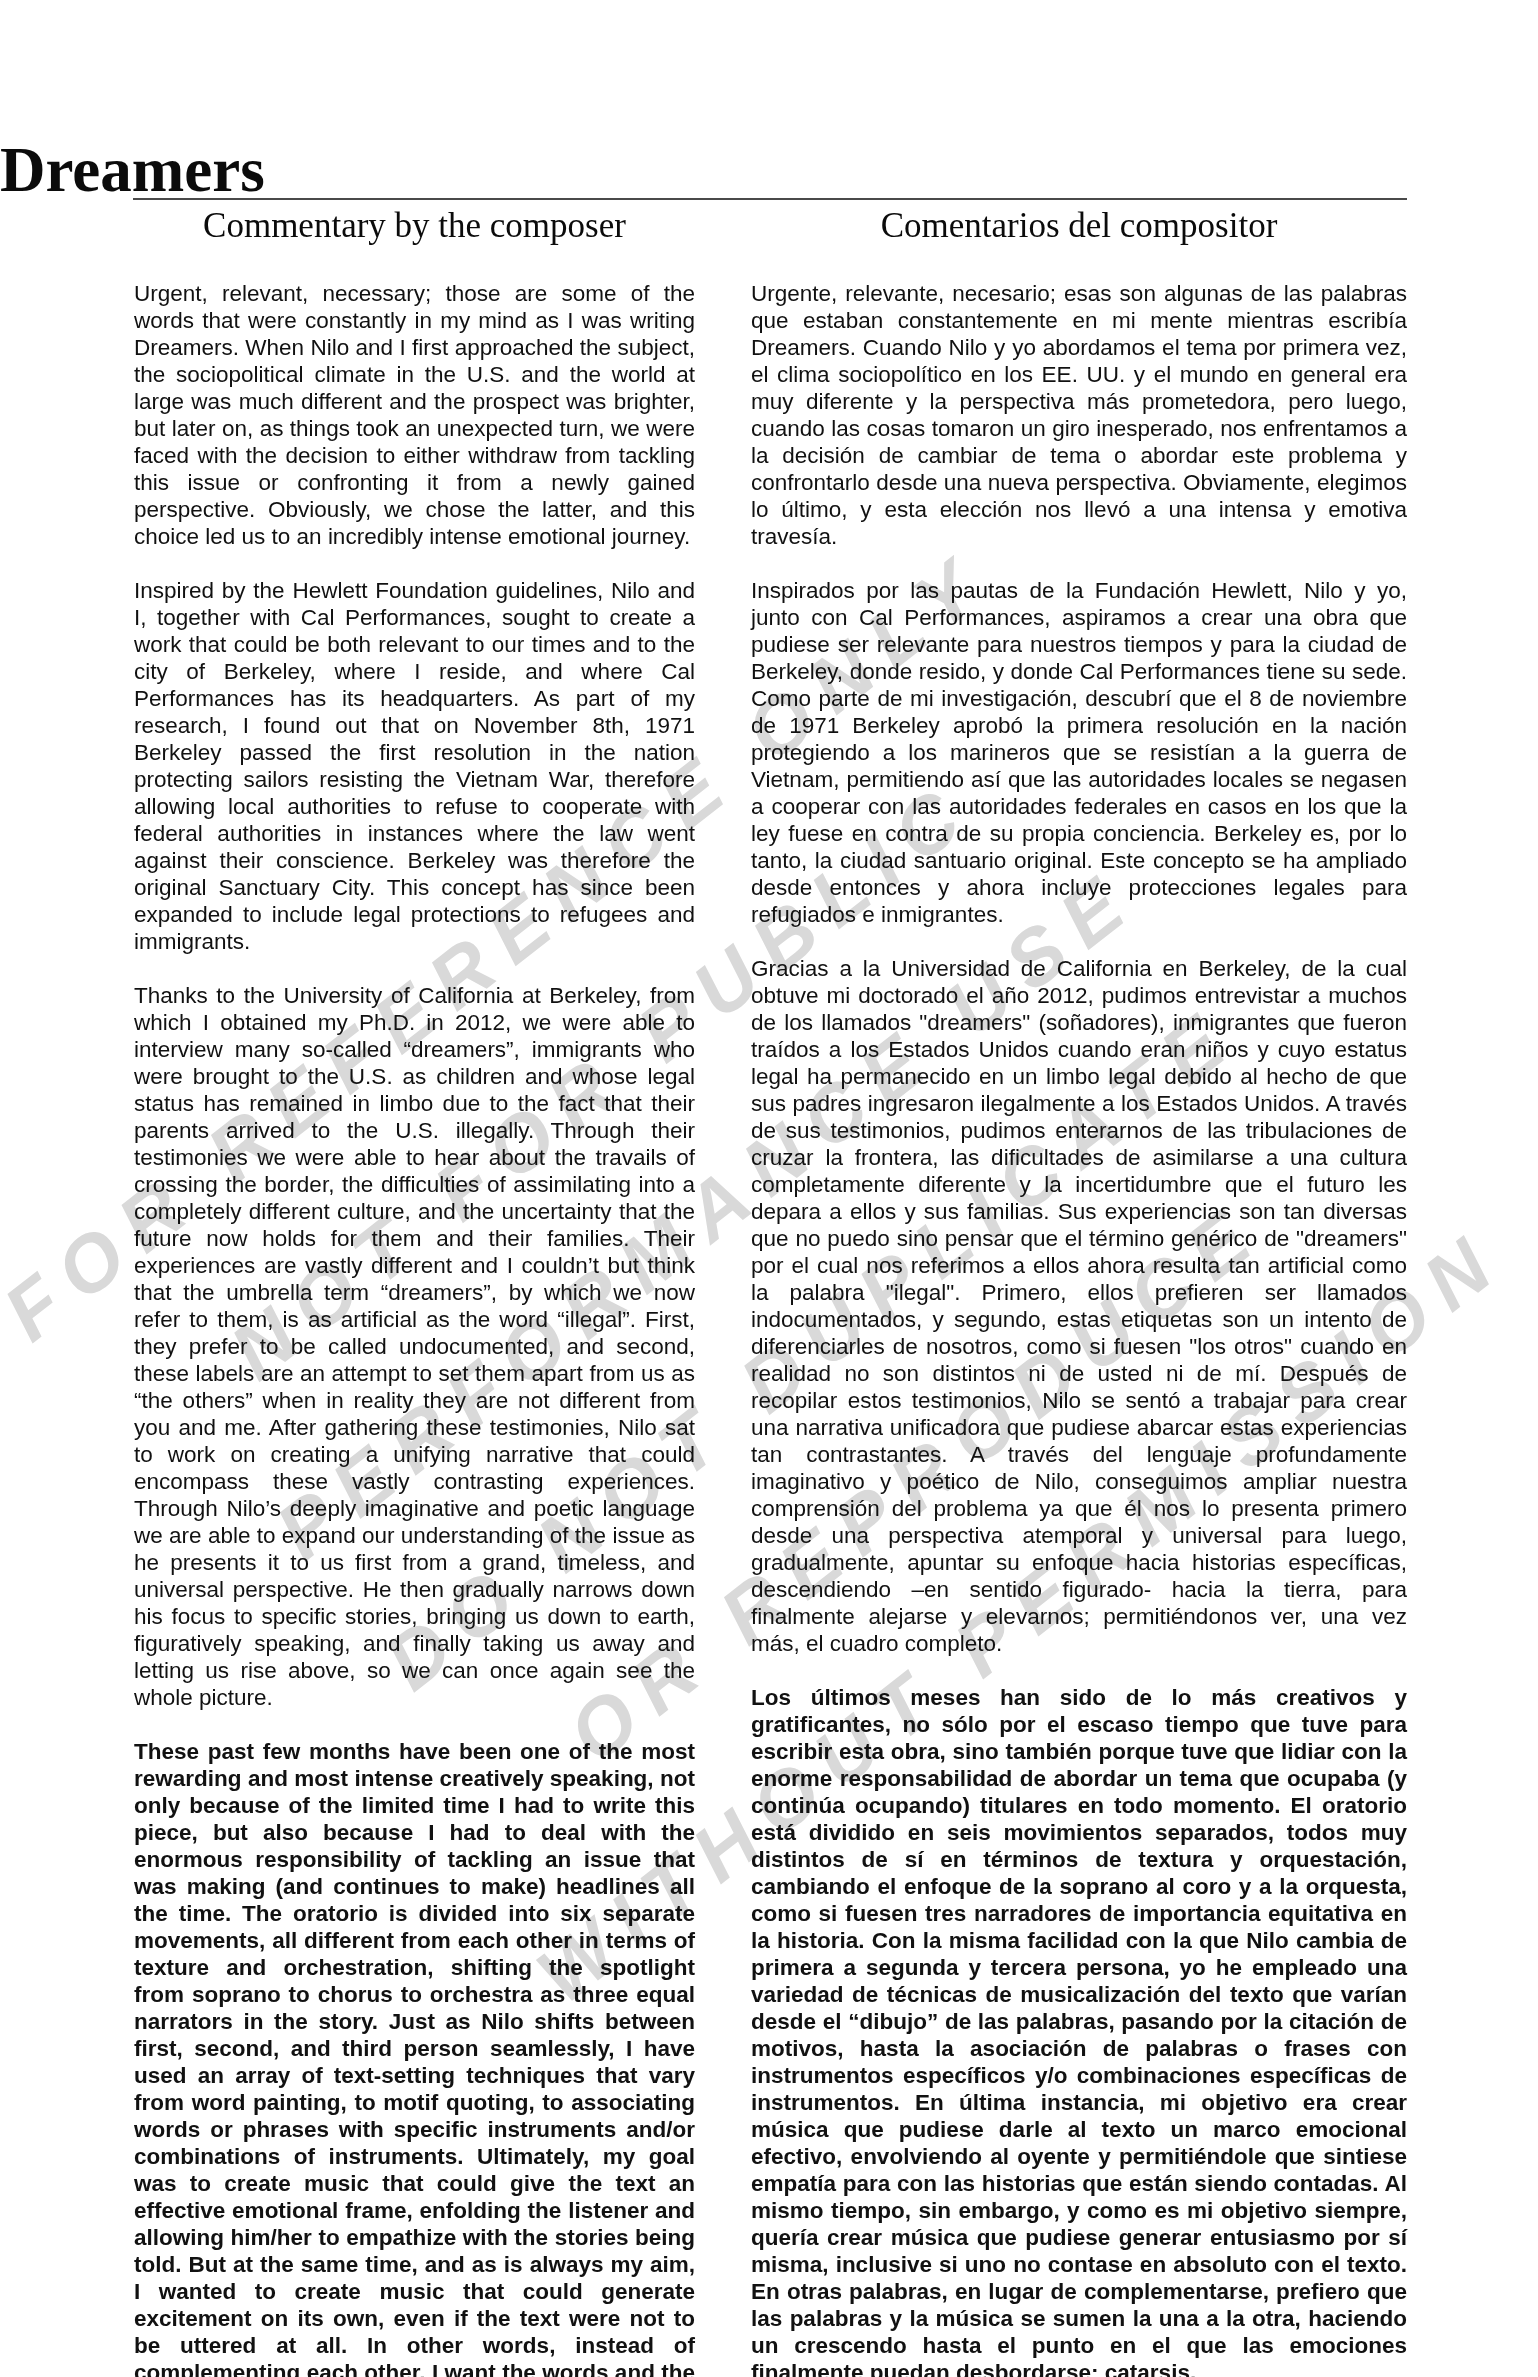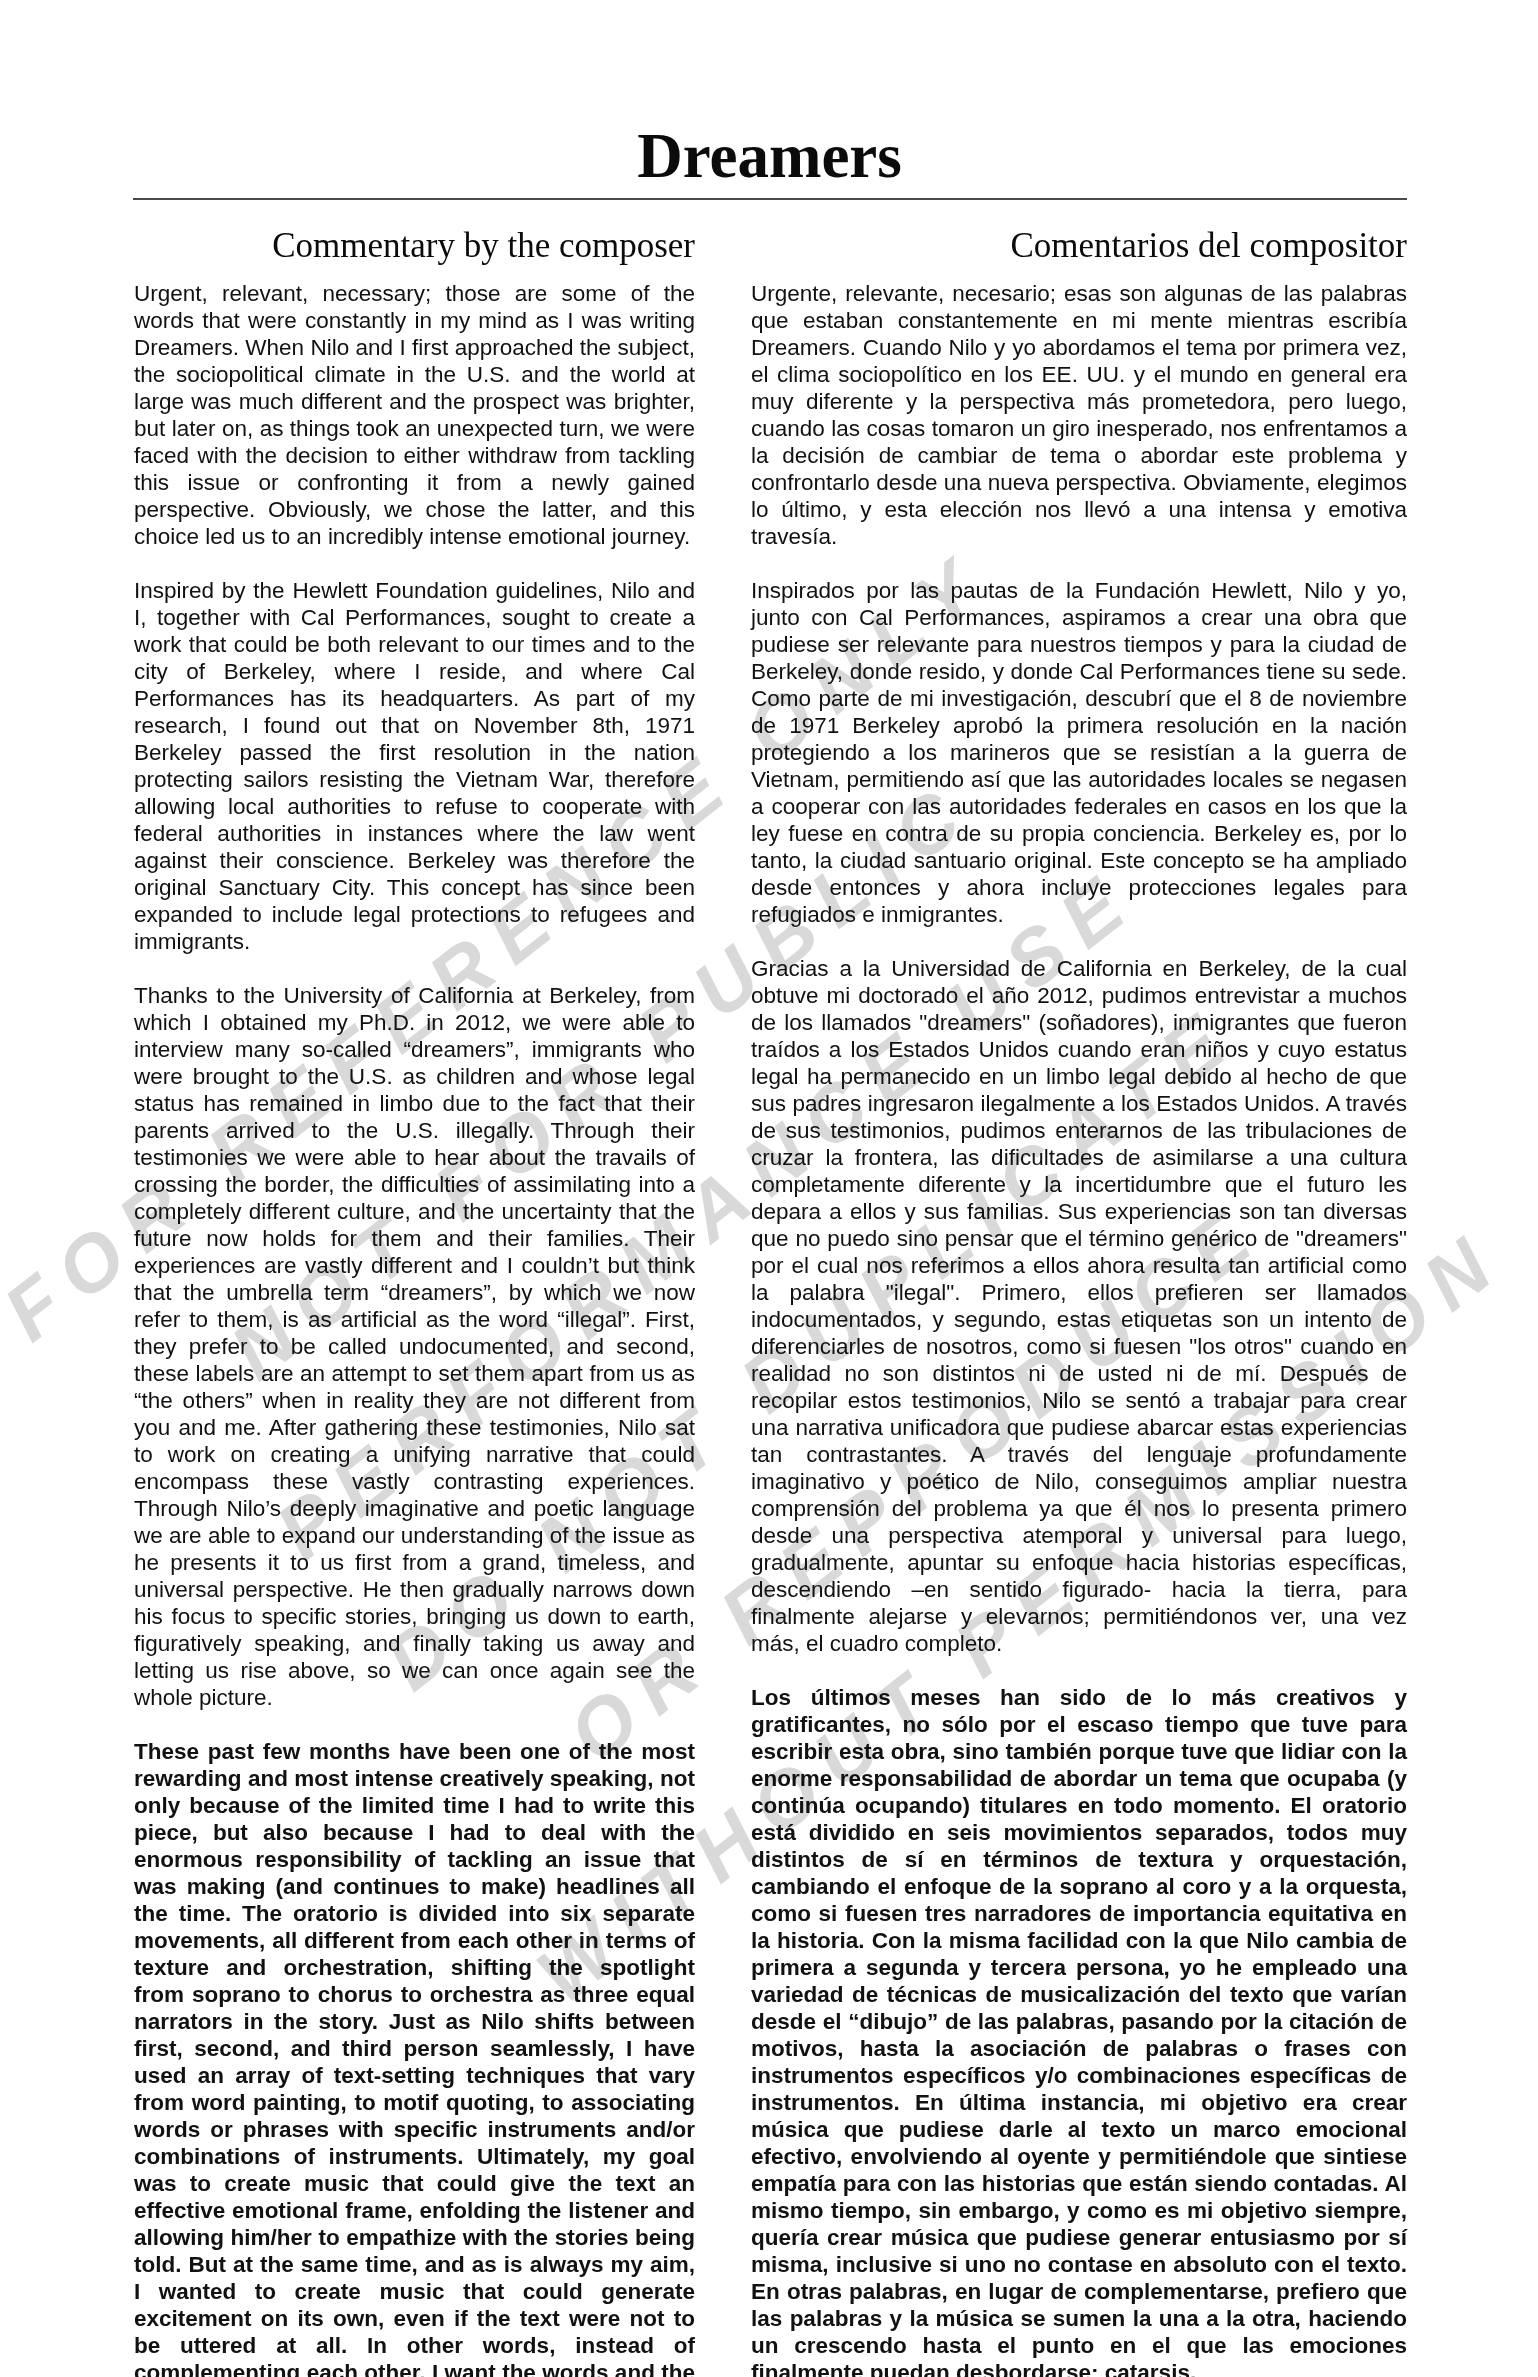--- a/index.html
+++ b/index.html
@@ -22,41 +22,40 @@
     font-style:italic;
     font-size:79px;
     line-height:170px;
     letter-spacing:0.22em;
     color:#d9d9d9;
     user-select:none;
     pointer-events:none;
   }
   .content{position:relative;z-index:1;}
   .doc-title{
-    position:absolute;left:0;top:125px;width:100%;
-    text-align:center;
+    position:absolute;left:0;top:139px;width:100%;
+    text-align:left;
     font-family:"Liberation Serif", serif;
     font-weight:700;
     font-size:63px;
     line-height:1;
     color:#0b0b0b;
   }
   .title-rule{
     position:absolute;left:133px;top:198px;width:1274px;height:2.4px;
     background:#4a4a4a;
   }
   .col-heading{
     position:absolute;top:207px;
     font-family:"Liberation Serif", serif;
     font-weight:400;
     font-size:35px;
     line-height:1.1;
     color:#0b0b0b;
-    text-align:right;
-    margin-top:20px;
+    text-align:center;
   }
   .col-heading.en{left:134px;width:561px;}
   .col-heading.es{left:751px;width:656px;}
   .col{
     position:absolute;top:273px;
     font-size:22.5px;
     line-height:27px;
     color:#111111;
     text-align:justify;
     text-justify:inter-word;

